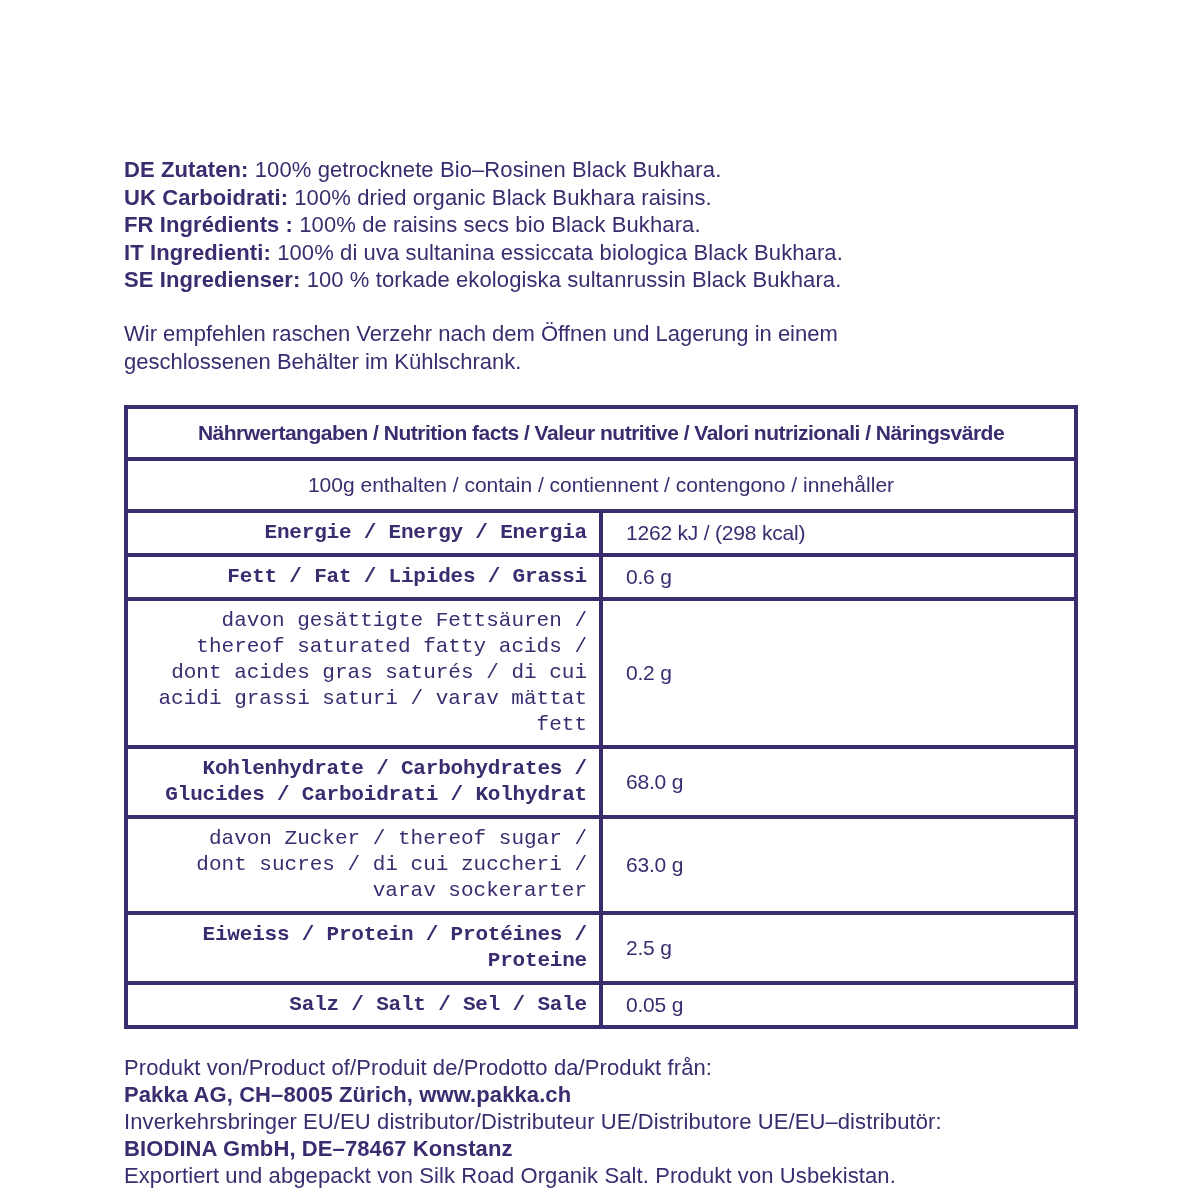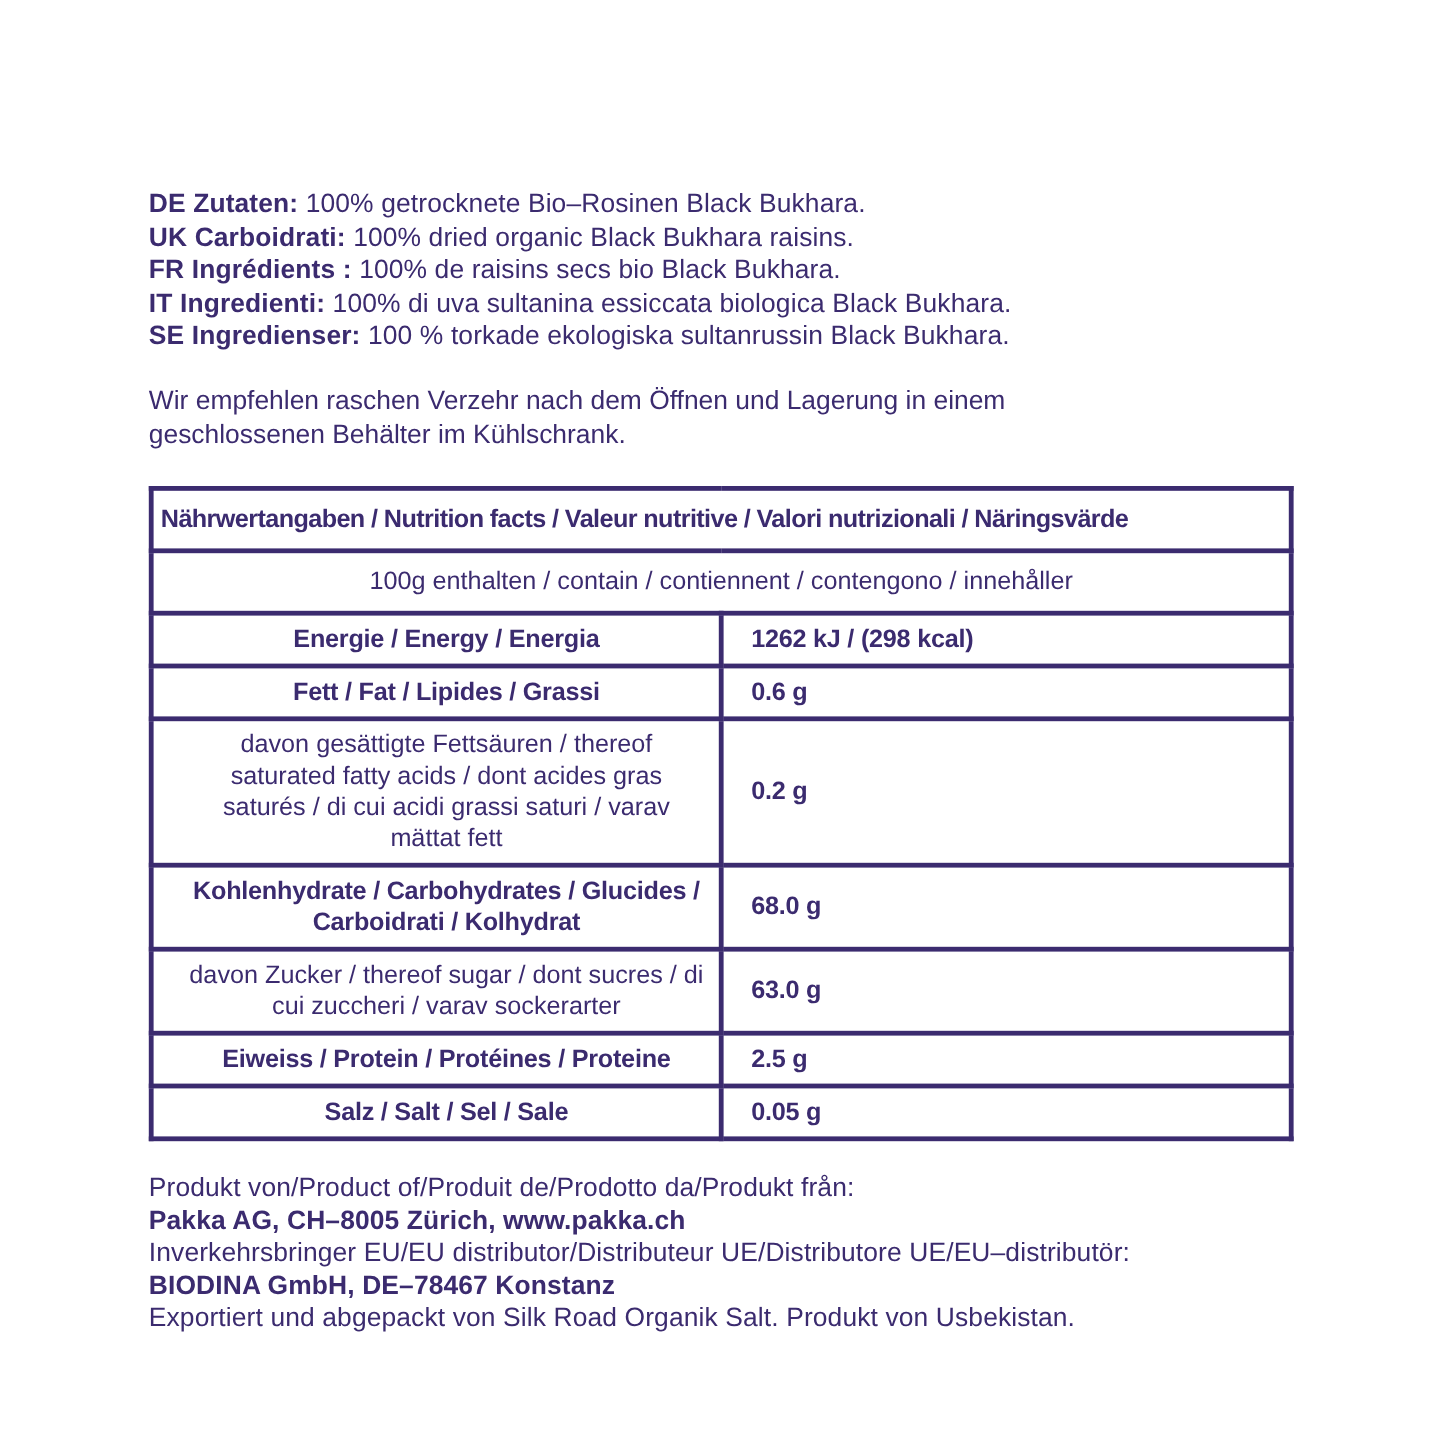--- a/index.html
+++ b/index.html
@@ -41,41 +41,42 @@
   table.nutri, table.nutri th, table.nutri td {
     border: 4px solid #3b2b6f;
   }
   table.nutri th, table.nutri td {
     font-size: 21px;
     line-height: 26px;
     vertical-align: middle;
   }
   .t-title {
     font-weight: 700;
-    text-align: left;
+    text-align: center;
     letter-spacing: -0.5px;
     height: 44px;
     padding: 2px 6px;
   }
   .t-subtitle {
     font-weight: 400;
     text-align: center;
     height: 44px;
     padding: 2px 6px;
   }
   td.cell-label {
     padding: 7px 12px 7px 29px;
-    text-align: center;
+    text-align: right;
+    font-family: Liberation Mono, monospace;
   }
   td.cell-label.bold { font-weight: 700; letter-spacing: -0.2px; }
   td.cell-value {
     width: 250px;
     padding: 7px 8px 7px 23px;
     text-align: left;
-    font-weight: 700;
+    font-weight: 400;
     letter-spacing: -0.2px;
   }
   
   .footer {
     margin-top: 25px;
   }
   .footer-line {
     font-size: 22px;
     line-height: 27px;
     letter-spacing: 0.1px;

